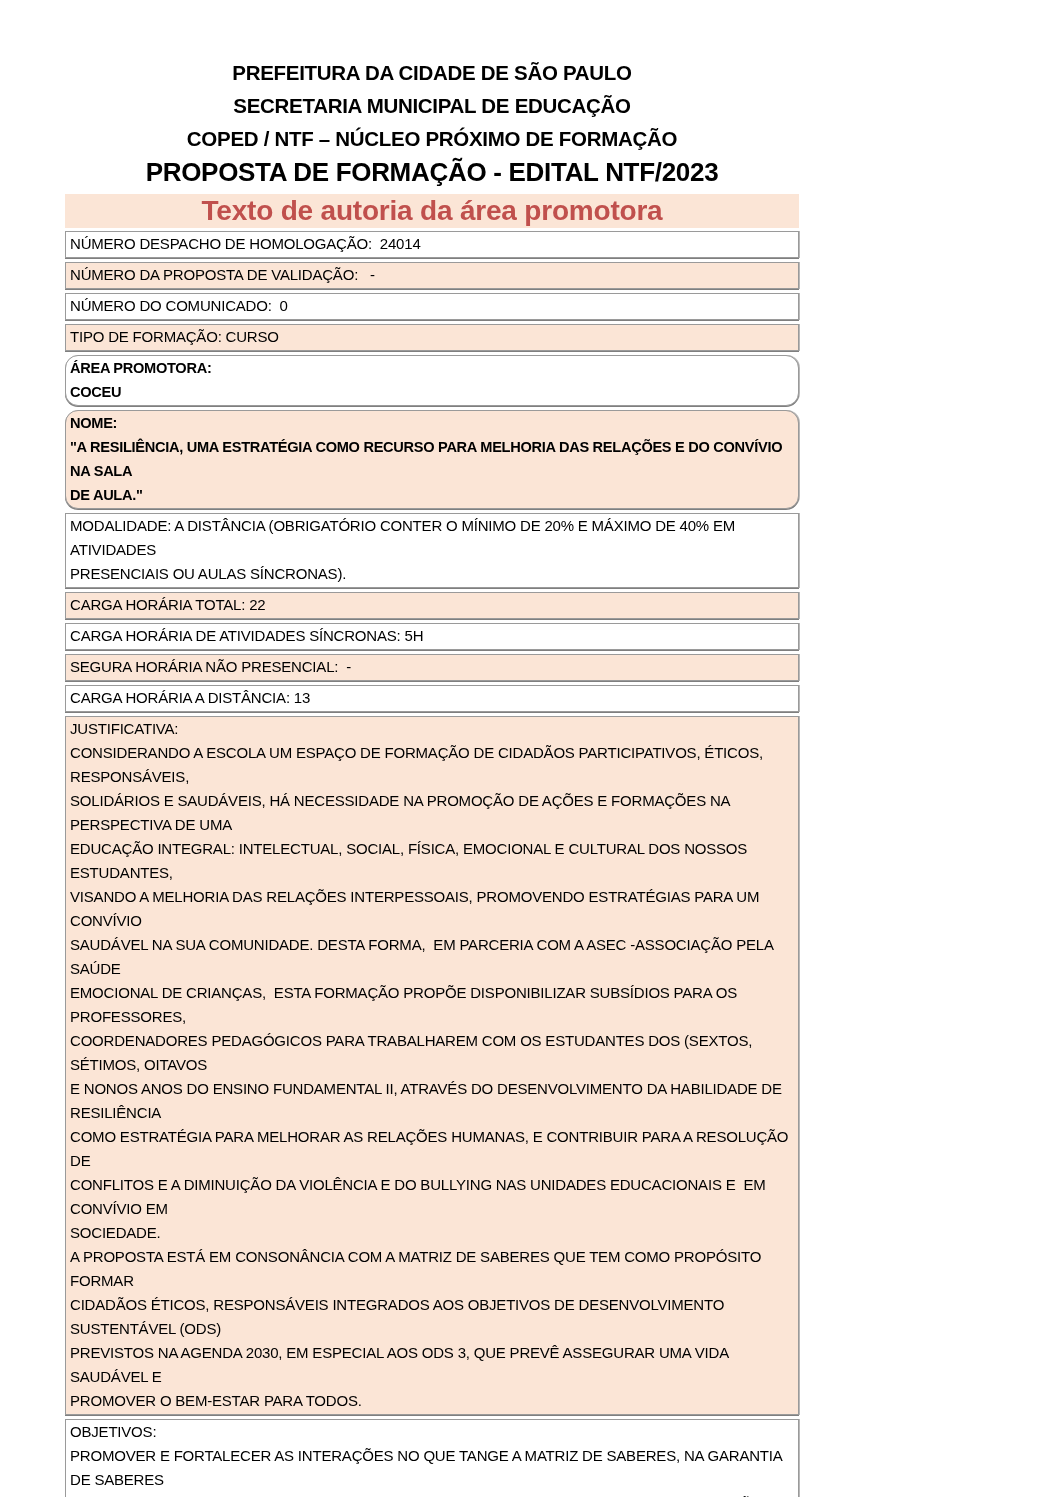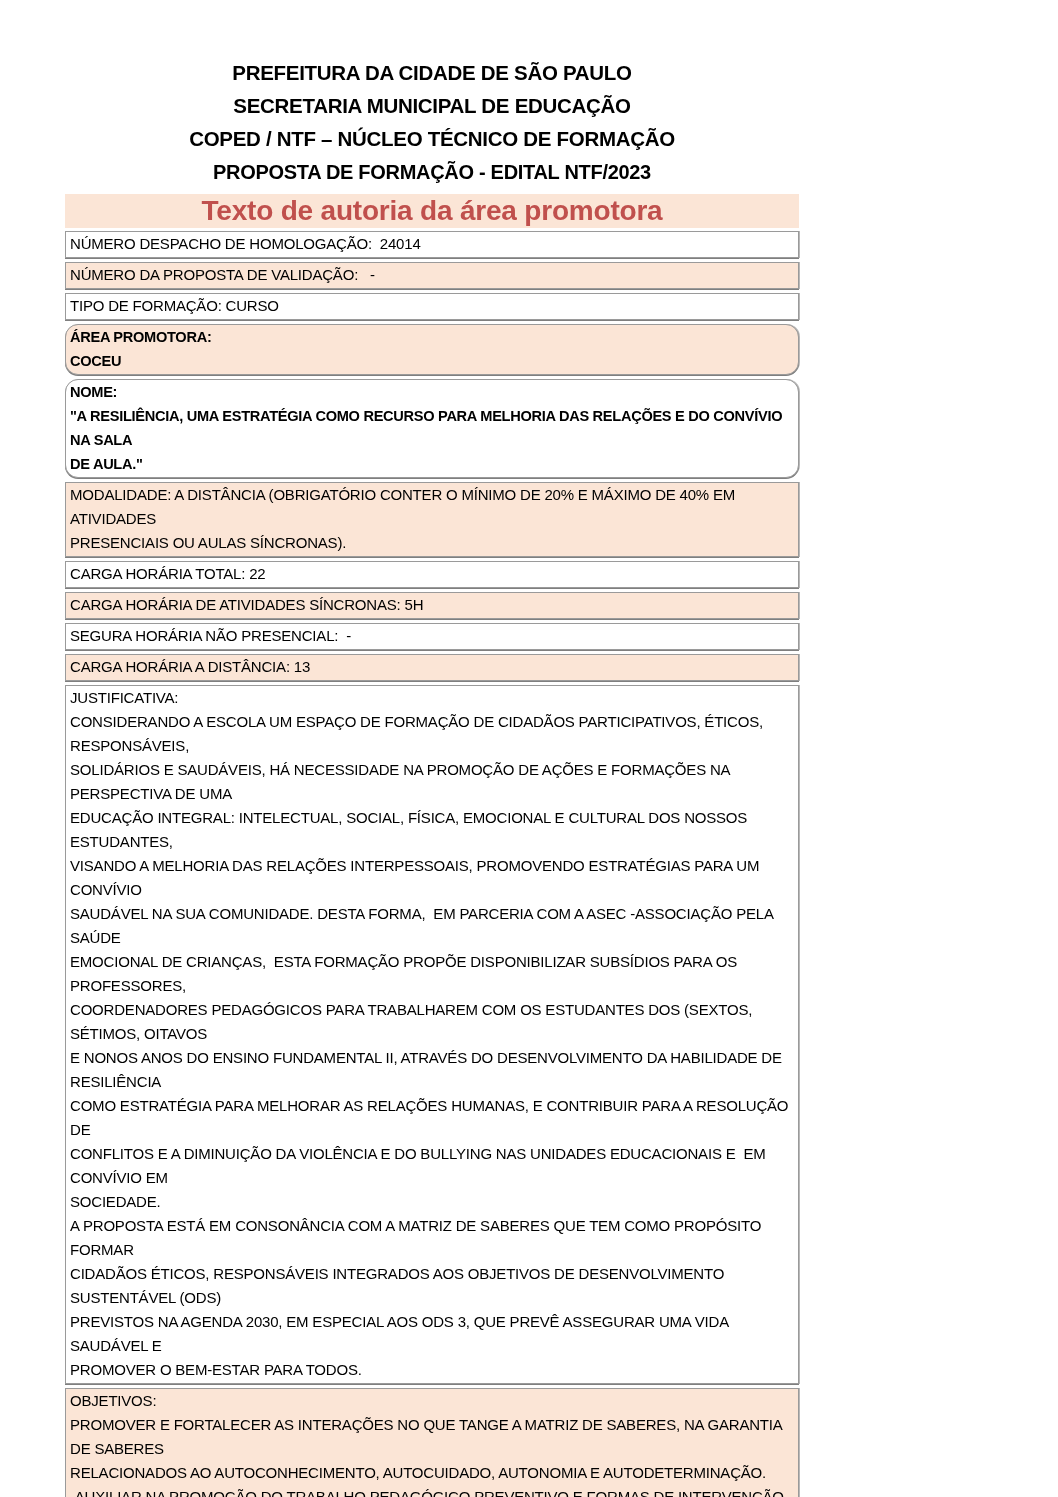--- a/index.html
+++ b/index.html
@@ -9,21 +9,21 @@
     font-family: "Liberation Sans", "DejaVu Sans", sans-serif;
     color: #000;
     overflow: hidden;
   }
   .doc { padding-top: 56px; }
   .content { width: 734px; margin-left: 65px; }
 
   
   .doc-header { text-align: center; font-weight: bold; }
   .h-line { font-size: 20.5px; line-height: 33px; letter-spacing: -0.3px; }
-  .h-line.large { font-size: 20px; line-height: 34px; }
+  .h-line.large { font-size: 26px; line-height: 34px; }
 
   
   .banner {
     margin-top: 5px;
     background: var(--peach, #fbe5d6);
     height: 34px; line-height: 34px;
     text-align: center;
     font-weight: bold; font-size: 28px;
     letter-spacing: -0.2px;
     color: var(--banner-text, #c0504d);
@@ -47,29 +47,30 @@
 </style>
 </head>
 <body>
 
 <div class="doc">
   <div class="content">
 
     <div class="doc-header">
       <div class="h-line">PREFEITURA DA CIDADE DE SÃO PAULO</div>
       <div class="h-line">SECRETARIA MUNICIPAL DE EDUCAÇÃO</div>
-      <div class="h-line">COPED / NTF – NÚCLEO TÉCNICO DE FORMAÇÃO</div>
+      <div class="h-line">COPED / NTF – NÚCLEO PRÓXIMO DE FORMAÇÃO</div>
       <div class="h-line large">PROPOSTA DE FORMAÇÃO - EDITAL NTF/2023</div>
     </div>
 
     <div class="banner">Texto de autoria da área promotora</div>
 
     <div class="rows">
       <div class="row">NÚMERO DESPACHO DE HOMOLOGAÇÃO:  24014</div>
       <div class="row">NÚMERO DA PROPOSTA DE VALIDAÇÃO:   -</div>
+      <div class="row">NÚMERO DO COMUNICADO:  0</div>
       <div class="row">TIPO DE FORMAÇÃO: CURSO</div>
       <div class="row bold">ÁREA PROMOTORA:
 COCEU</div>
       <div class="row bold">NOME:
 "A RESILIÊNCIA, UMA ESTRATÉGIA COMO RECURSO PARA MELHORIA DAS RELAÇÕES E DO CONVÍVIO NA SALA
 DE AULA."</div>
       <div class="row">MODALIDADE: A DISTÂNCIA (OBRIGATÓRIO CONTER O MÍNIMO DE 20% E MÁXIMO DE 40% EM ATIVIDADES
 PRESENCIAIS OU AULAS SÍNCRONAS).</div>
       <div class="row">CARGA HORÁRIA TOTAL: 22</div>
       <div class="row">CARGA HORÁRIA DE ATIVIDADES SÍNCRONAS: 5H</div>

